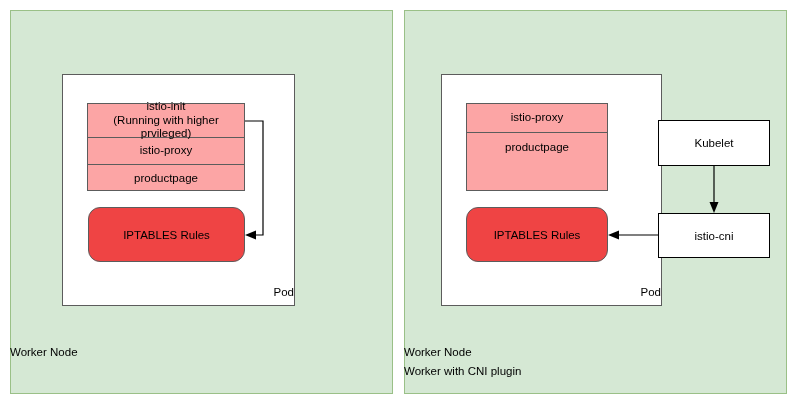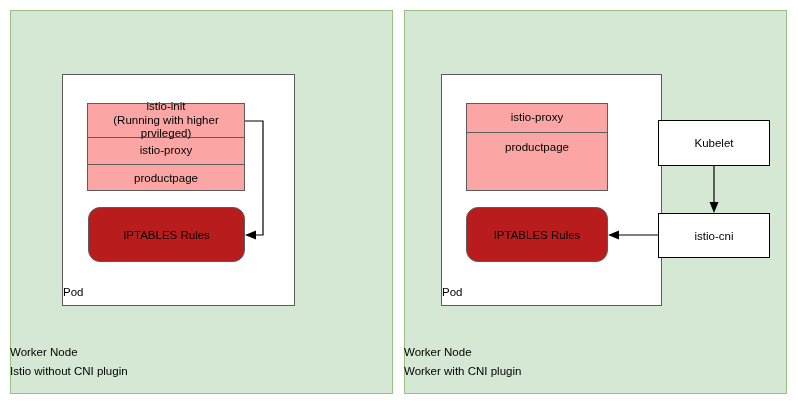--- a/index.html
+++ b/index.html
@@ -36,21 +36,21 @@
     border: 1px solid #5c5c5c;
     box-sizing: border-box;
   }
   #pod-left  { left: 62px;  top: 74px; width: 233px; height: 232px; }
   #pod-right { left: 441px; top: 74px; width: 221px; height: 232px; }
 
   .pod-label {
     position: absolute;
     bottom: 6px;
     left: 0; right: 0;
-    text-align: left;
+    text-align: right;
     font-size: 11.5px;
     line-height: 14px;
   }
 
   .container-stack {
     position: absolute;
     border: 1px solid #5c5c5c;
     background: #fca5a5;
     box-sizing: border-box;
   }
@@ -72,21 +72,21 @@
   .stack-cell:last-child { border-bottom: none; }
   #stack-left  .stack-cell:nth-child(1) { height: 34px; }
   #stack-left  .stack-cell:nth-child(2) { height: 27px; }
   #stack-left  .stack-cell:nth-child(3) { height: 27px; }
   #stack-right .stack-cell { height: 29.33px; }
 
   .iptables-box {
     position: absolute;
     border: 1px solid #5c5c5c;
     border-radius: 12px;
-    background: #b91c1c;
+    background: #ef4444;
     box-sizing: border-box;
     display: flex;
     align-items: center;
     justify-content: center;
     font-size: 11.5px;
   }
   #iptables-left  { left: 88px;  top: 207px; width: 157px; height: 55px; }
   #iptables-right { left: 466px; top: 207px; width: 142px; height: 55px; }
 
   .plain-box {
@@ -142,21 +142,20 @@
     <div class="stack-cell">istio-proxy</div>
     <div class="stack-cell">productpage</div>
   </div>
 
   <div class="iptables-box" id="iptables-left">
     <span>IPTABLES Rules</span>
   </div>
 
   <div class="node-caption" id="caption-left">
     <div>Worker Node</div>
-    <div>Istio without CNI plugin</div>
   </div>
 
   <div class="panel" id="panel-right"></div>
 
   <div class="pod-box" id="pod-right">
     <div class="pod-label">Pod</div>
   </div>
 
   <div class="container-stack" id="stack-right">
     <div class="stack-cell">istio-proxy</div>

